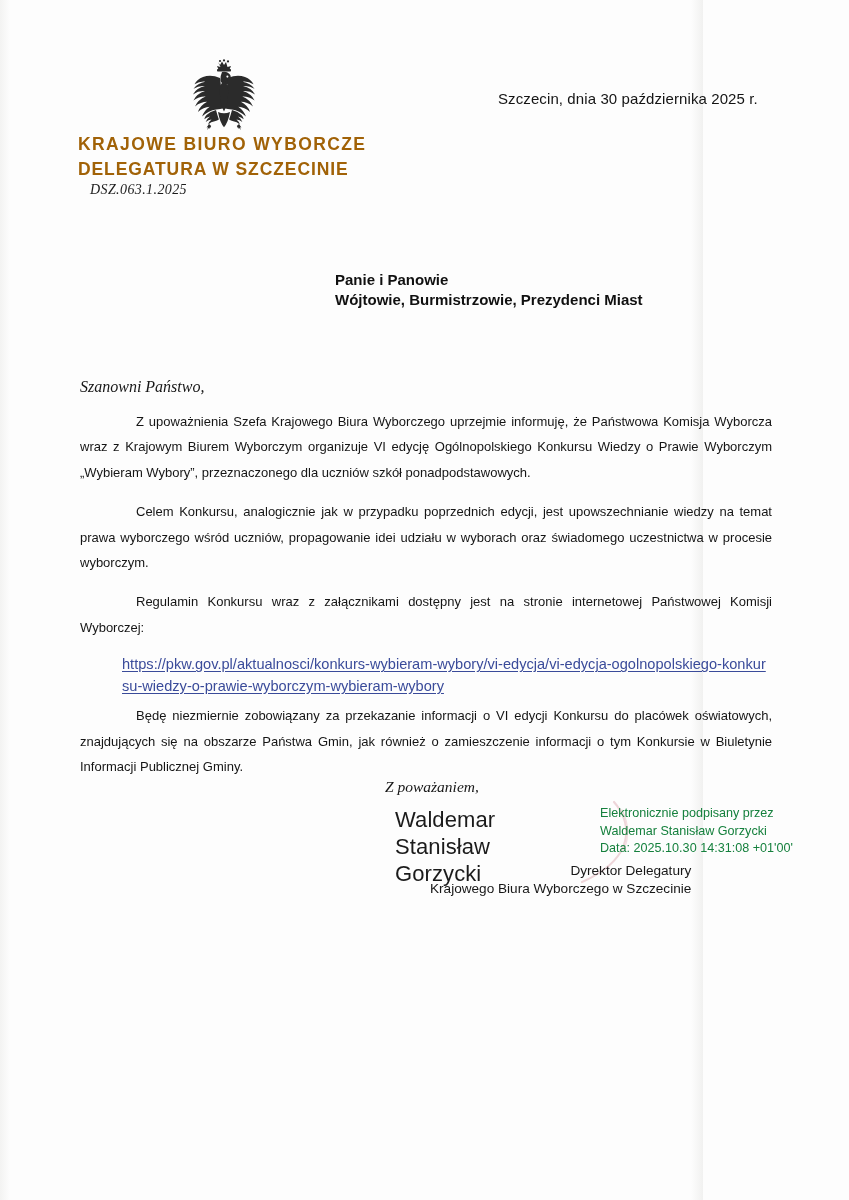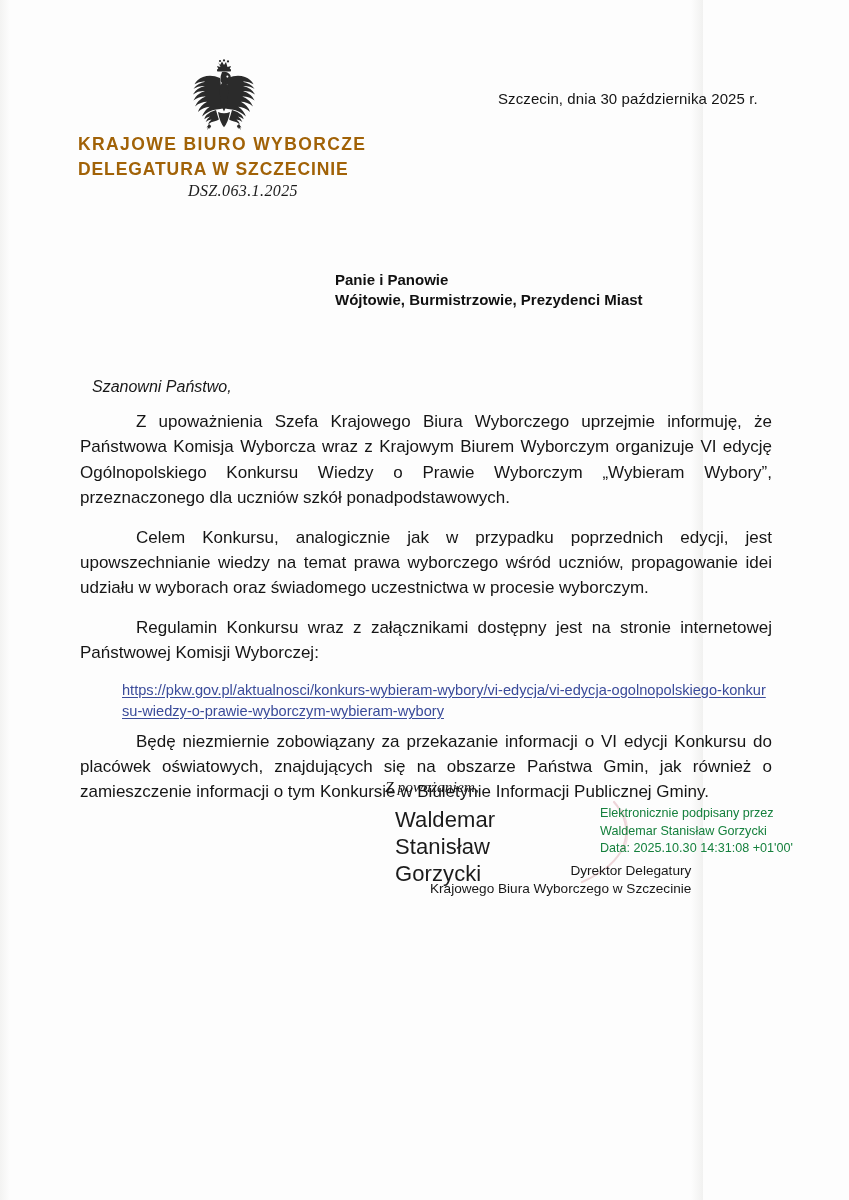--- a/index.html
+++ b/index.html
@@ -59,27 +59,26 @@
     font-size: 17.5px;
     letter-spacing: 0.9px;
     line-height: 25px;
     color: #a16207;
   }
   .office-name .ln { display: block; white-space: nowrap; }
   .office-name .ln.l1 { letter-spacing: 1.4px; }
 
   .ref-no {
     position: absolute;
-    left: 78px;
+    left: 90px;
     top: 182px;
     width: 330px;
-    text-align: center;
     font-family: "Liberation Serif", serif;
     font-style: italic;
-    font-size: 16px;
+    font-size: 14px;
     letter-spacing: 0.4px;
     color: #1c1c1c;
   }
 
   .place-date {
     position: absolute;
     left: 498px;
     top: 90px;
     font-size: 15px;
     letter-spacing: 0.1px;
@@ -97,36 +96,35 @@
     line-height: 20px;
     color: #101010;
   }
   .addressee .ln { display: block; white-space: nowrap; }
 
   
   .salutation {
     position: absolute;
     left: 80px;
     top: 378px;
-    font-family: Liberation Sans, sans-serif;
+    font-family: Liberation Serif, serif;
     font-style: italic;
     font-size: 16px;
     color: #171717;
-    margin-left: 12px;
   }
 
   .body-block {
     position: absolute;
     left: 80px;
     top: 409px;
     width: 692px;
   }
 
   .para {
-    font-size: 17px;
+    font-size: 13px;
     line-height: 25.4px;
     text-align: justify;
     text-justify: inter-word;
     text-indent: 56px;
     margin: 0 0 14px 0;
     color: #151515;
     hyphens: manual;
   }
   .para.last { margin-bottom: 0; }
 

